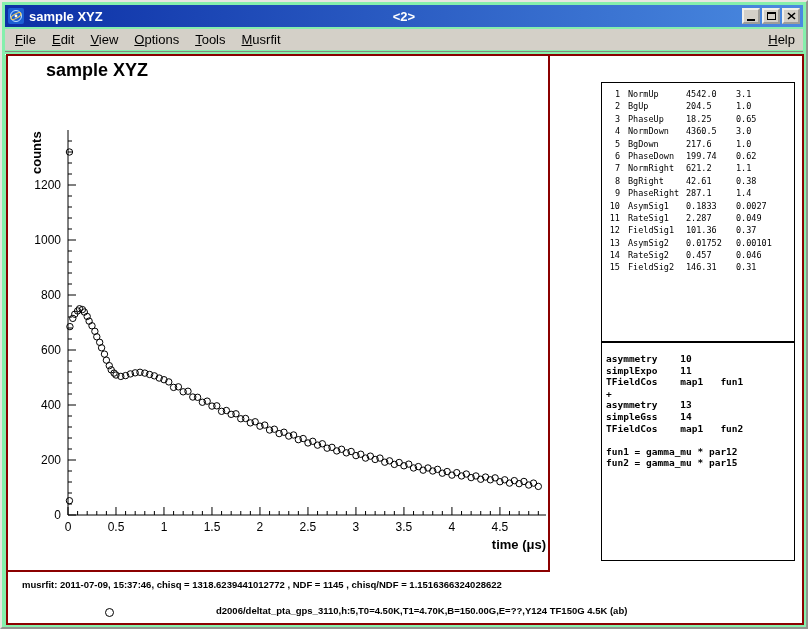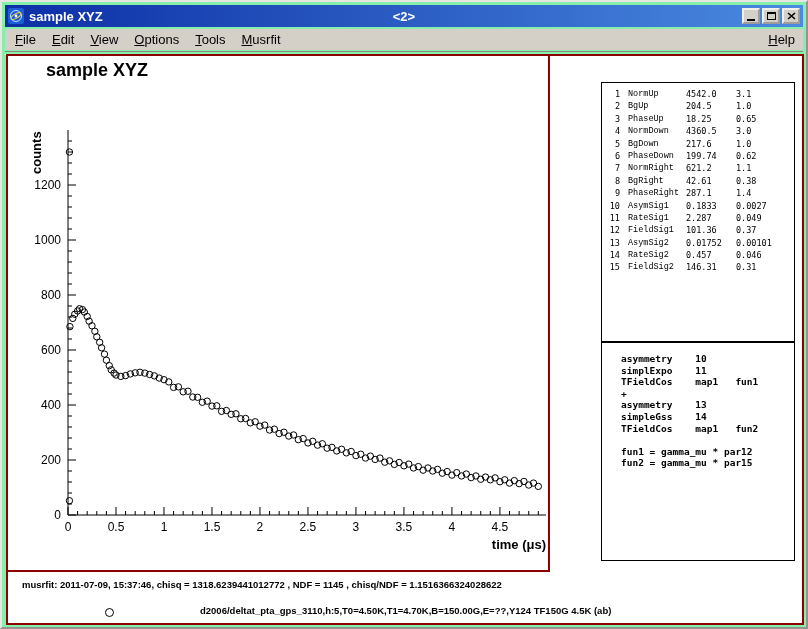--- a/index.html
+++ b/index.html
@@ -41,34 +41,34 @@
   #plot-svg{position:absolute;left:0;top:0;}
   .canvas-title{position:absolute;left:38px;top:4px;font-size:18px;font-weight:bold;color:#000;white-space:nowrap;}
   
   .param-box{
     position:absolute;left:593px;top:26px;width:194px;height:260px;box-sizing:border-box;
     border:1px solid #000;padding-top:5px;
     font-family:"DejaVu Sans Mono",monospace;font-size:8.5px;color:#000;
   }
   .prow{display:flex;height:12.4px;line-height:12.4px;padding-left:5px;white-space:nowrap;}
   .prow .pi{width:13px;text-align:right;margin-right:8px;}
-  .prow .pn{width:58px;font-family:Liberation Mono, monospace;}
+  .prow .pn{width:58px;}
   .prow .pv{width:50px;}
   .prow .pe{flex:1;}
   .theory-box{
     position:absolute;left:593px;top:286px;width:194px;height:219px;box-sizing:border-box;
-    border:1px solid #000;padding:10px 0 0 19px;
+    border:1px solid #000;padding:10px 0 0 4px;
     font-family:"DejaVu Sans Mono",monospace;font-size:9.5px;font-weight:bold;color:#000;
   }
   .tline{white-space:pre;height:11.6px;line-height:11.6px;}
   
   .fit-info{position:absolute;left:14px;top:523px;font-size:9.5px;font-weight:bold;color:#000;white-space:nowrap;}
   .legend-row{position:absolute;left:0;top:549px;width:100%;height:14px;}
   .legend-marker{position:absolute;left:97px;top:3px;width:7px;height:7px;border:1px solid #000;border-radius:50%;background:transparent;}
-  .legend-text{position:absolute;left:192px;top:0;font-size:9.5px;font-weight:bold;color:#000;white-space:nowrap;}
+  .legend-text{position:absolute;left:208px;top:0;font-size:9.5px;font-weight:bold;color:#000;white-space:nowrap;}
 </style>
 </head>
 <body>
 
 <div id="window">
 
   <div class="titlebar">
     <svg class="app-icon" viewBox="0 0 16 16">
       <rect x="0" y="0" width="16" height="16" rx="2" fill="#1c5fd4"></rect>
       <circle cx="8" cy="8" r="5.5" fill="none" stroke="#bfe0ff" stroke-width="1"></circle>

